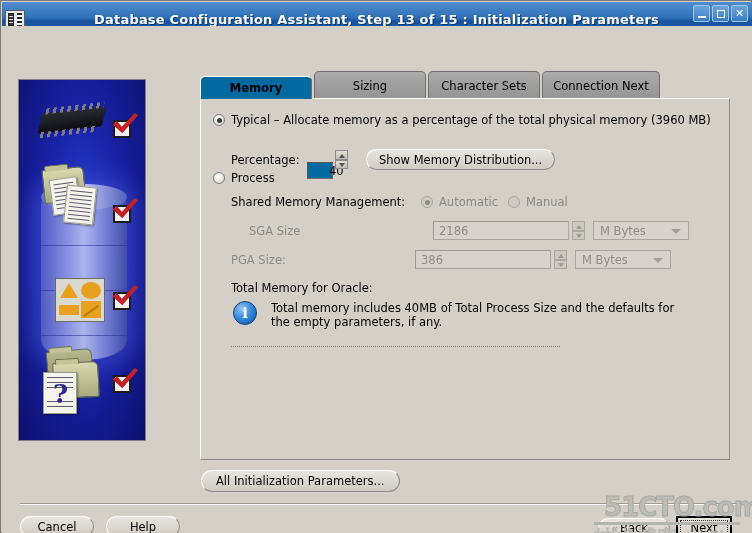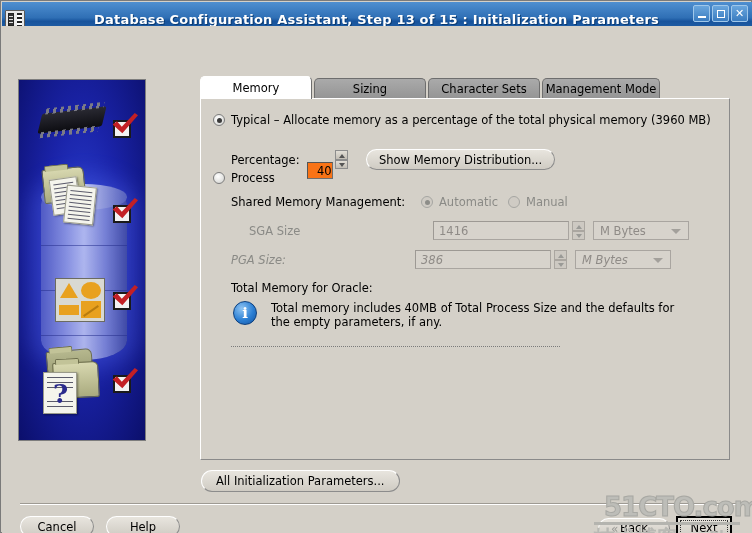--- a/index.html
+++ b/index.html
@@ -187,39 +187,39 @@
     clip-path: polygon(6% 52%, 22% 38%, 40% 62%, 88% 0%, 100% 10%, 42% 92%);
     background: #c32025;
   }
   
   .tabstrip {
     position: absolute; left: 198px; top: 51px;
     width: 534px; height: 22px;
     display: flex; align-items: flex-end;
   }
   .tab {
-    height: 21px;
+    height: 28px;
     padding: 0 18px;
     display: flex; align-items: center; justify-content: center;
     font-size: 11.5px;
     color: #000;
     border: 1px solid #6e6e6e;
     border-bottom: none;
     border-radius: 5px 5px 0 0;
     background: linear-gradient(to bottom, #aaaaaa, #949494);
     box-sizing: border-box;
     margin-right: 2px;
     white-space: nowrap;
   }
   .tab.sel {
-    background: #ffffff;
+    background: #0369a1;
     border-color: #ffffff #6e6e6e #d4d0c8 #ffffff;
     height: 23px;
     position: relative; z-index: 3;
-    font-weight: normal;
+    font-weight: bold;
   }
   
   .panel {
     position: absolute; left: 198px; top: 72px;
     width: 530px; height: 362px;
     background: #d4d0c8;
     border: 1px solid #8a8a8a;
     border-top-color: #ffffff;
     border-left-color: #ffffff;
     box-sizing: border-box;
@@ -236,24 +236,24 @@
   .radio.on::after {
     content:''; position:absolute; left:2.5px; top:2.5px;
     width:5px; height:5px; border-radius:50%; background:#3a3a3a;
   }
   .radio.dis { border-color:#a6a6a2; background:#cfcbc4; }
   .radio.dis.on::after { background:#8d8d89; }
   .lbl { font-size: 11.5px; color:#000; white-space:nowrap; }
   .lbl.dis { color:#8a8a86; }
   .spin-field {
     width: 26px; height: 17px;
-    background:#f97316; border:1px solid #6e6e6e;
+    background:#0369a1; border:1px solid #6e6e6e;
     border-top-color:#555; border-left-color:#555;
     font-size:11.5px; color:#000;
-    display:flex; align-items:center; padding-left:9px;
+    display:flex; align-items:center; padding-left:21px;
     box-sizing:border-box;
     margin-top:22px;
   }
   .spin-btns {
     width: 13px; height: 19px;
     display:flex; flex-direction:column; margin-left:2px;
   }
   .spin-btns b {
     flex:1; border:1px solid #8d8d8d;
     background: linear-gradient(to bottom,#e2ded6,#c2bdb4);
@@ -450,21 +450,21 @@
       <div class="tab sel" style="width:112px; padding:0;">
         <span>Memory</span>
       </div>
       <div class="tab" style="width:112px; padding:0;">
         <span>Sizing</span>
       </div>
       <div class="tab" style="width:112px; padding:0;">
         <span>Character Sets</span>
       </div>
       <div class="tab" style="width:118px; padding:0;">
-        <span>Management Mode</span>
+        <span>Connection Next</span>
       </div>
     </div>
 
     <div class="panel">
 
       <div class="row" style="left:12px; top:14px;">
         <span class="radio on"></span>
         <span class="lbl">Typical – Allocate memory as a percentage of the total physical memory (3960 MB)</span>
       </div>
 
@@ -486,32 +486,32 @@
       <div class="row" style="left:30px; top:96px;">
         <span class="lbl" style="width:190px;">Shared Memory Management:</span>
         <span class="radio dis on"></span>
         <span class="lbl dis" style="margin-right:10px;">Automatic</span>
         <span class="radio dis"></span>
         <span class="lbl dis">Manual</span>
       </div>
 
       <div class="row" style="left:48px; top:122px;">
         <span class="lbl dis" style="width:184px;">SGA Size</span>
-        <span class="txtbox" style="width:136px;">1416</span>
+        <span class="txtbox" style="width:136px;">2186</span>
         <span class="spin-btns dis" style="margin-left:3px;">
           <b class="up"></b>
           <b class="down"></b>
         </span>
         <span class="combo" style="margin-left:8px;">
           <span>M Bytes</span>
           <span class="arrow"></span>
         </span>
       </div>
 
-      <div class="row" style="left:30px; top:151px;font-style:italic;">
+      <div class="row" style="left:30px; top:151px;">
         <span class="lbl dis" style="width:184px;">PGA Size:</span>
         <span class="txtbox" style="width:136px;">386</span>
         <span class="spin-btns dis" style="margin-left:3px;">
           <b class="up"></b>
           <b class="down"></b>
         </span>
         <span class="combo" style="margin-left:8px;">
           <span>M Bytes</span>
           <span class="arrow"></span>
         </span>

